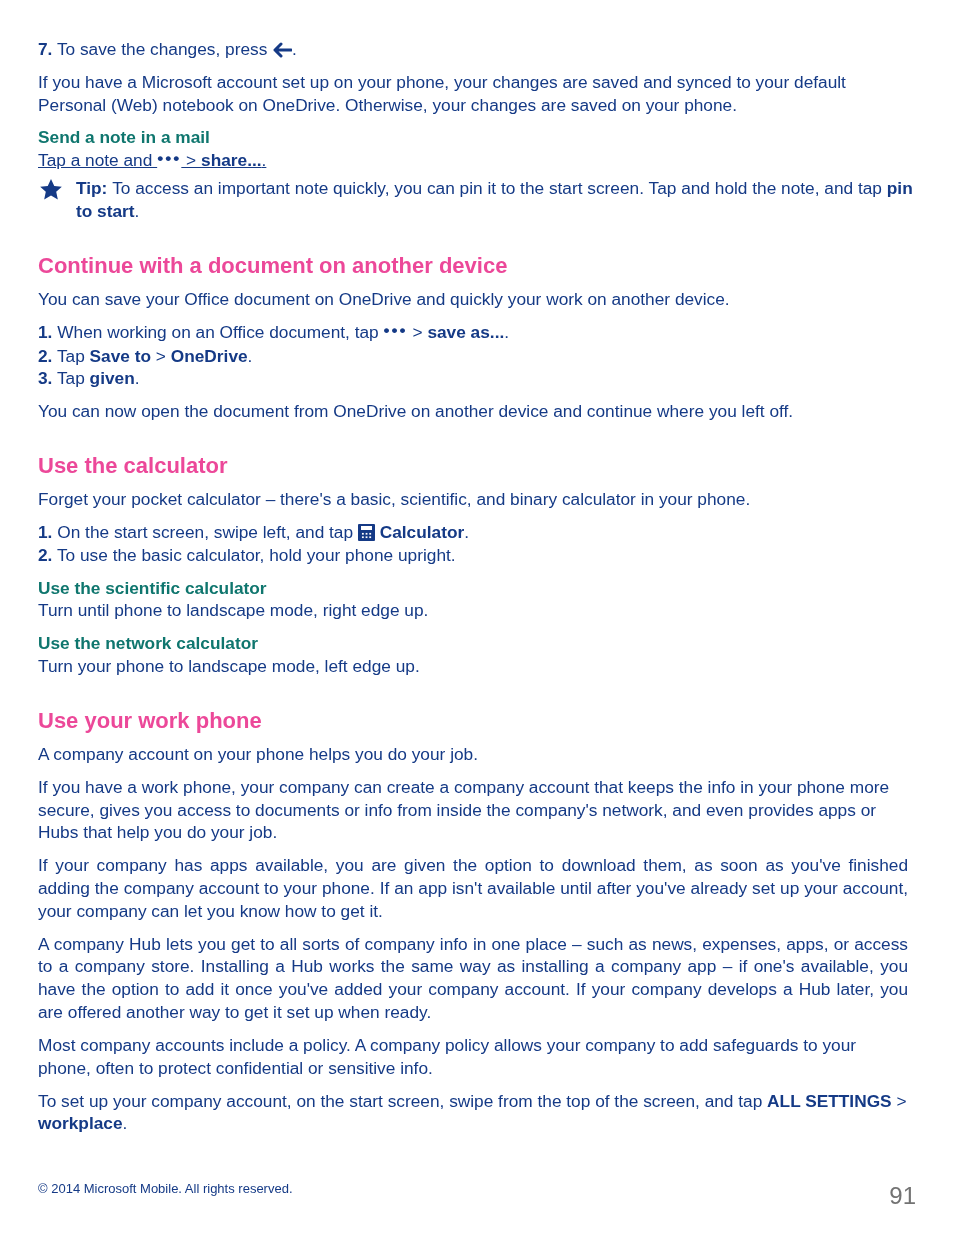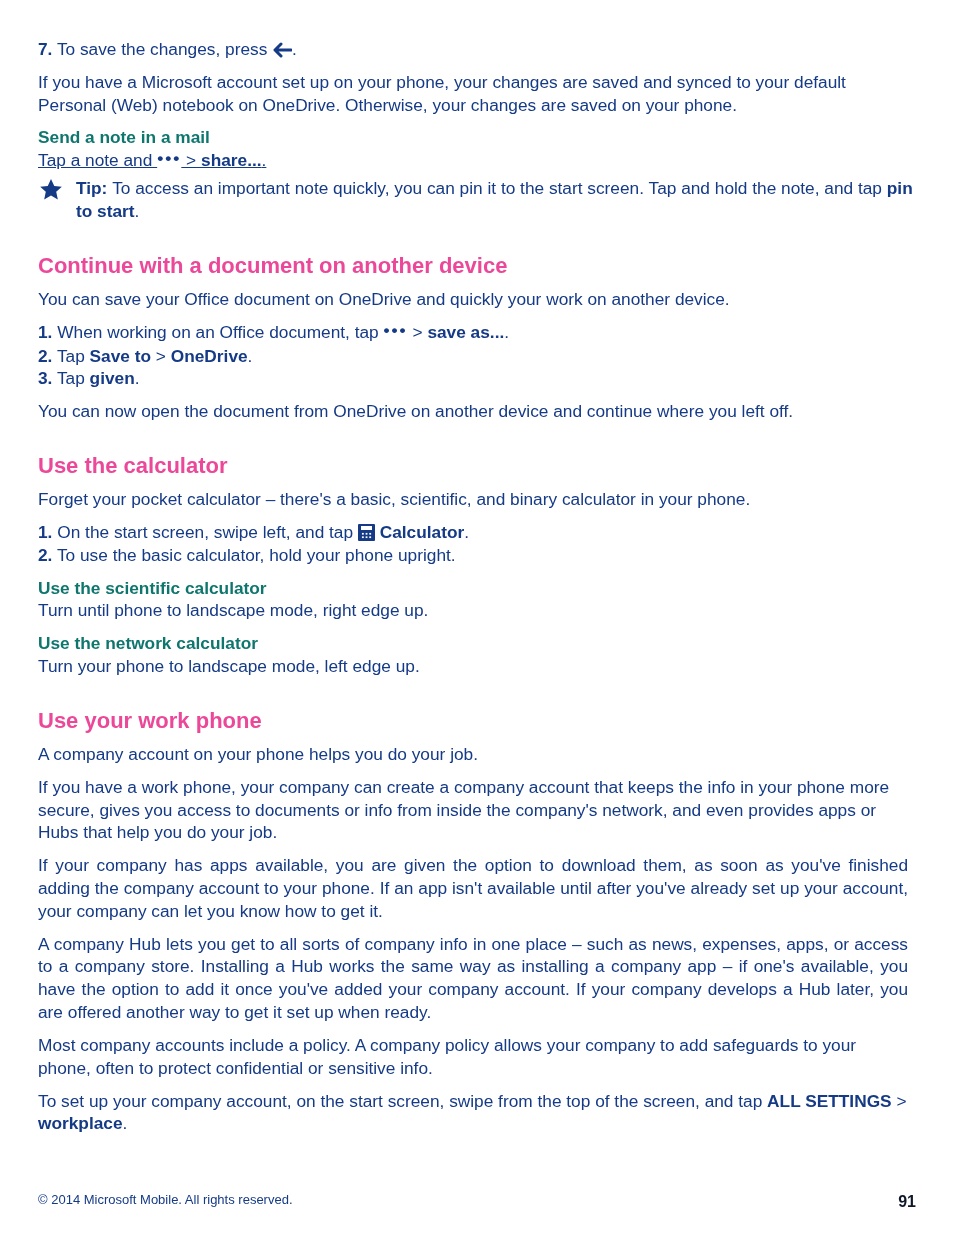--- a/index.html
+++ b/index.html
@@ -65,21 +65,21 @@
   .footer {
     position: absolute;
     bottom: 46px;
     left: 38px;
     right: 38px;
     display:flex;
     justify-content: space-between;
     align-items: flex-start;
   }
   .copyright { font-size: 13px; color:#153a86; }
-  .page-num { font-size: 16px; font-weight: bold; color:#0f172a; }
+  .page-num { font-size: 24px; font-weight: normal; color:#737373; }
   .just { text-align: justify; }
 </style>
 </head>
 <body>
 
 <p>
   <span class="num">7.</span><span> To save the changes, press </span><span class="back-arrow"><svg width="20" height="16" viewBox="0 0 20 16">
         <path d="M19 8 H3 M3 8 L9 2 M3 8 L9 14" stroke="#153a86" stroke-width="3" fill="none" stroke-linecap="round" stroke-linejoin="round"></path>
       </svg></span><span>.</span>
 </p>

